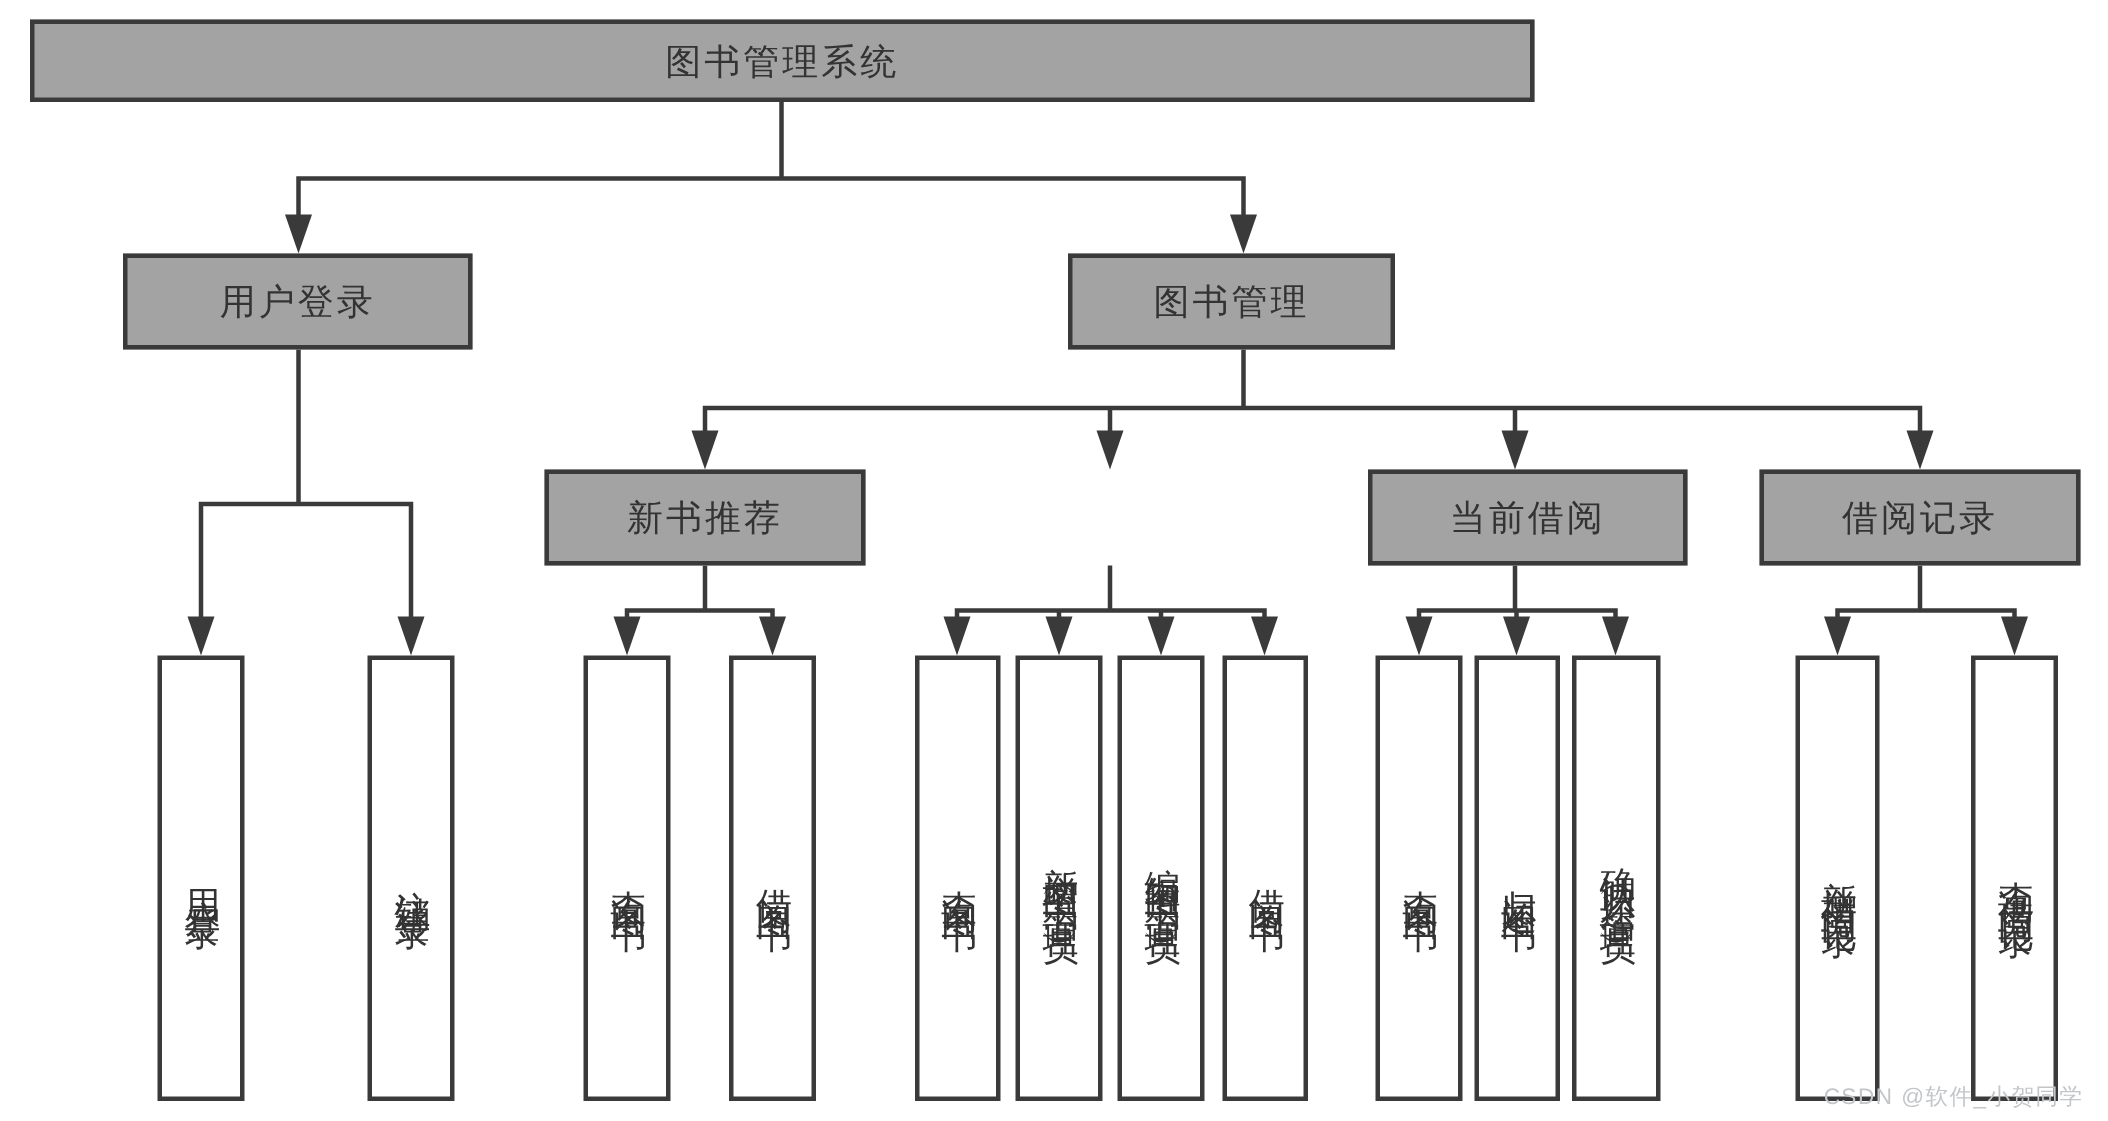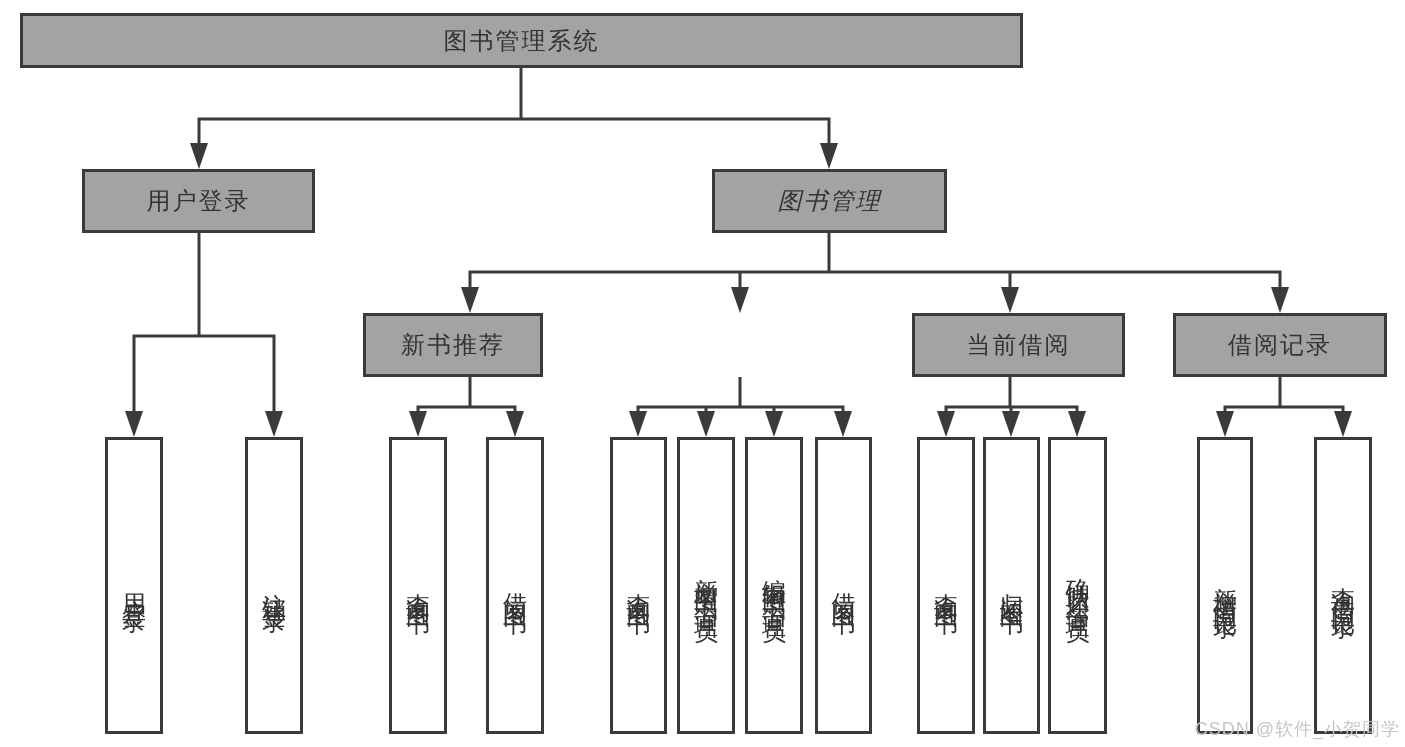--- a/index.html
+++ b/index.html
@@ -34,22 +34,22 @@
   .vbox .vtext{
     writing-mode:vertical-rl;
     text-orientation:mixed;
     font-size:24px;color:#333333;
     letter-spacing:6px;
     white-space:nowrap;
     line-height:1;
   }
   .watermark{
     position:absolute;
-    right:5px;bottom:6px;
-    font-size:18px;
+    right:16px;bottom:6px;
+    font-size:15px;
     color:#c3c6c9;
     letter-spacing:1px;
     z-index:2;
   }
 </style>
 </head>
 <body>
 
 <div class="canvas">
 
@@ -93,25 +93,25 @@
     </g>
   </svg>
 
   <div class="hbox" style="left:20px;top:13px;width:1003px;height:55px;">
     <span>图书管理系统</span>
   </div>
 
   <div class="hbox" style="left:82px;top:169px;width:233px;height:64px;">
     <span>用户登录</span>
   </div>
-  <div class="hbox" style="left:712px;top:169px;width:235px;height:64px;font-style:italic;">
+  <div class="hbox" style="left:712px;top:169px;width:218px;height:64px;">
     <span>图书管理</span>
   </div>
 
-  <div class="hbox" style="left:363px;top:313px;width:180px;height:64px;">
+  <div class="hbox" style="left:363px;top:313px;width:214px;height:64px;">
     <span>新书推荐</span>
   </div>
   <div class="hbox" style="left:912px;top:313px;width:213px;height:64px;">
     <span>当前借阅</span>
   </div>
   <div class="hbox" style="left:1173px;top:313px;width:214px;height:64px;">
     <span>借阅记录</span>
   </div>
 
   <div class="vbox" style="left:105px;top:437px;width:58px;height:297px;">

